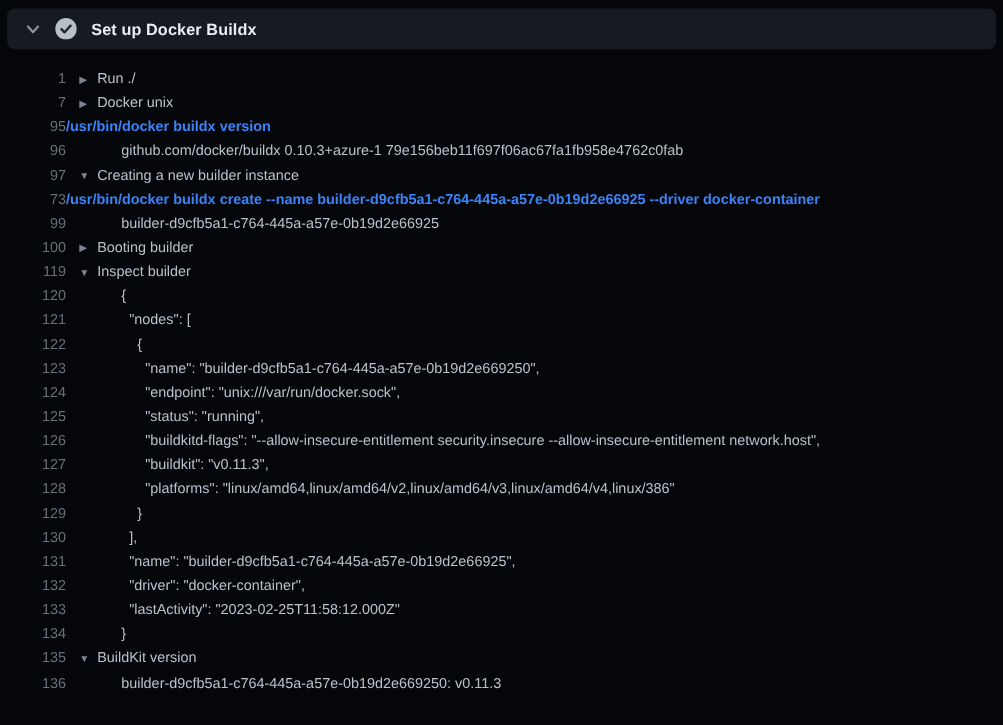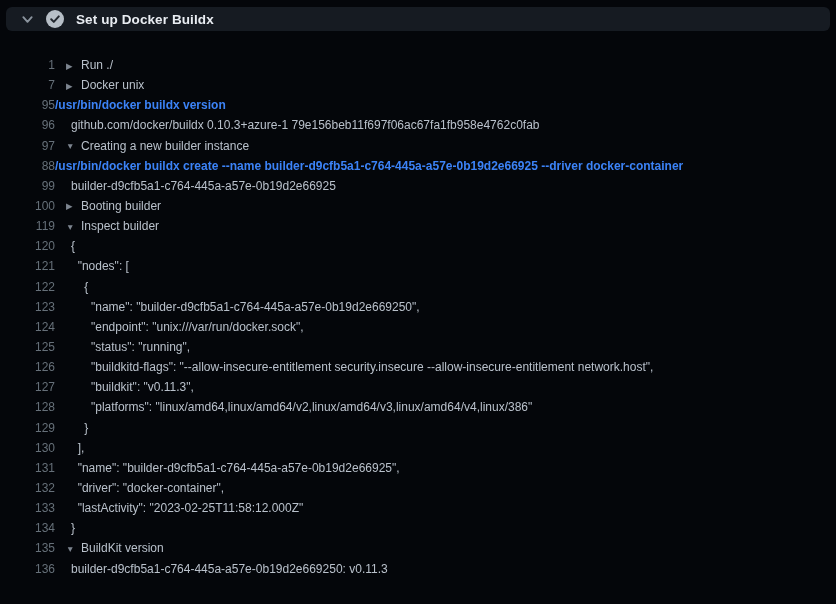--- a/index.html
+++ b/index.html
@@ -2,21 +2,21 @@
 <html><head>
 <meta charset="utf-8">
 <style>
   html,body{margin:0;padding:0;}
   body{
     width:836px;height:604px;overflow:hidden;
     background:var(--page-bg,#04060a);
     font-family:"Liberation Sans",sans-serif;
   }
   .step-header{
-    position:absolute;top:7px;left:6px;right:6px;height:24px;
+    position:absolute;top:7px;left:6px;right:6px;height:34px;
     background:var(--header-bg,#161b22);
     border-radius:6px;
     display:flex;align-items:center;
   }
   .chev-btn{
     width:30px;height:36px;display:flex;align-items:center;justify-content:center;
     cursor:pointer;margin-left:6px;flex:0 0 auto;
   }
   .status-wrap{
     width:18px;height:18px;margin-left:4px;margin-right:12px;flex:0 0 auto;
@@ -41,21 +41,21 @@
     cursor:pointer;
   }
   .arrow{
     display:inline-block;width:15px;margin-left:11px;
     font-size:8.5px;color:var(--arrow,#7d8590);
     vertical-align:0.5px;
   }
   .txt{color:var(--log-text,#b9c1cb);}
   .row.group{cursor:pointer;}
   .row.command .txt{color:var(--command,#3c83f7);font-weight:bold;}
-  .row.plain .txt{margin-left:16px;}
+  .row.plain .txt{margin-left:46px;}
 </style>
 </head>
 <body style="--page-bg: #04060a; --header-bg: #161b22; --title: #e9edf2; --log-text: #b9c1cb; --line-number: #667079; --command: #3c83f7; --arrow: #7d8590; --check-circle: #b7bfc7; --check-mark: #22272e;">
 
 <div class="step-header">
   <span class="chev-btn">
     <svg width="13" height="13" viewBox="0 0 14 14">
       <polyline points="2.5,4.5 7,9.5 11.5,4.5" fill="none" stroke="#8b949e" stroke-width="2" stroke-linecap="round" stroke-linejoin="round"></polyline>
     </svg>
   </span>
@@ -67,21 +67,21 @@
   </span>
   <span class="step-title">Set up Docker Buildx</span>
 </div>
 
 <div class="log">
     <div class="row group"><span class="num">1</span><span class="arrow">▶</span><span class="txt">Run ./</span></div>
     <div class="row group"><span class="num">7</span><span class="arrow">▶</span><span class="txt">Docker unix</span></div>
     <div class="row command"><span class="num">95</span><span class="txt">/usr/bin/docker buildx version</span></div>
     <div class="row plain"><span class="num">96</span><span class="txt">github.com/docker/buildx 0.10.3+azure-1 79e156beb11f697f06ac67fa1fb958e4762c0fab</span></div>
     <div class="row group"><span class="num">97</span><span class="arrow">▼</span><span class="txt">Creating a new builder instance</span></div>
-    <div class="row command"><span class="num">88</span><span class="txt">/usr/bin/docker buildx create --name builder-d9cfb5a1-c764-445a-a57e-0b19d2e66925 --driver docker-container</span></div>
+    <div class="row command"><span class="num">73</span><span class="txt">/usr/bin/docker buildx create --name builder-d9cfb5a1-c764-445a-a57e-0b19d2e66925 --driver docker-container</span></div>
     <div class="row plain"><span class="num">99</span><span class="txt">builder-d9cfb5a1-c764-445a-a57e-0b19d2e66925</span></div>
     <div class="row group"><span class="num">100</span><span class="arrow">▶</span><span class="txt">Booting builder</span></div>
     <div class="row group"><span class="num">119</span><span class="arrow">▼</span><span class="txt">Inspect builder</span></div>
     <div class="row plain"><span class="num">120</span><span class="txt">{</span></div>
     <div class="row plain"><span class="num">121</span><span class="txt">  "nodes": [</span></div>
     <div class="row plain"><span class="num">122</span><span class="txt">    {</span></div>
     <div class="row plain"><span class="num">123</span><span class="txt">      "name": "builder-d9cfb5a1-c764-445a-a57e-0b19d2e669250",</span></div>
     <div class="row plain"><span class="num">124</span><span class="txt">      "endpoint": "unix:///var/run/docker.sock",</span></div>
     <div class="row plain"><span class="num">125</span><span class="txt">      "status": "running",</span></div>
     <div class="row plain"><span class="num">126</span><span class="txt">      "buildkitd-flags": "--allow-insecure-entitlement security.insecure --allow-insecure-entitlement network.host",</span></div>

